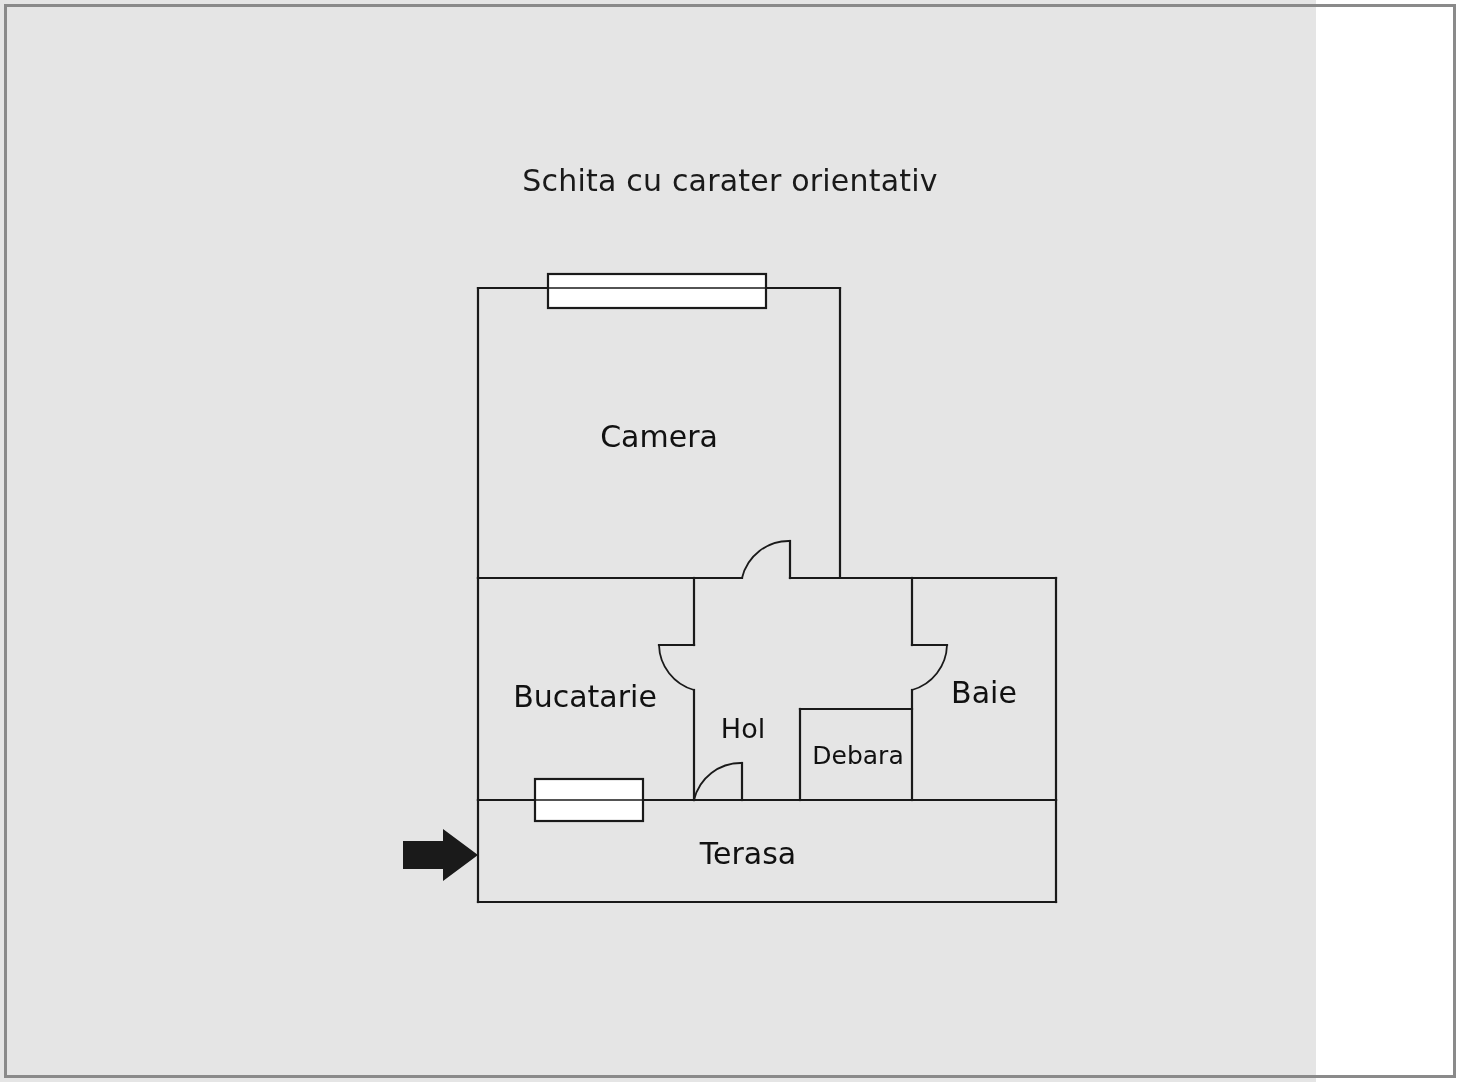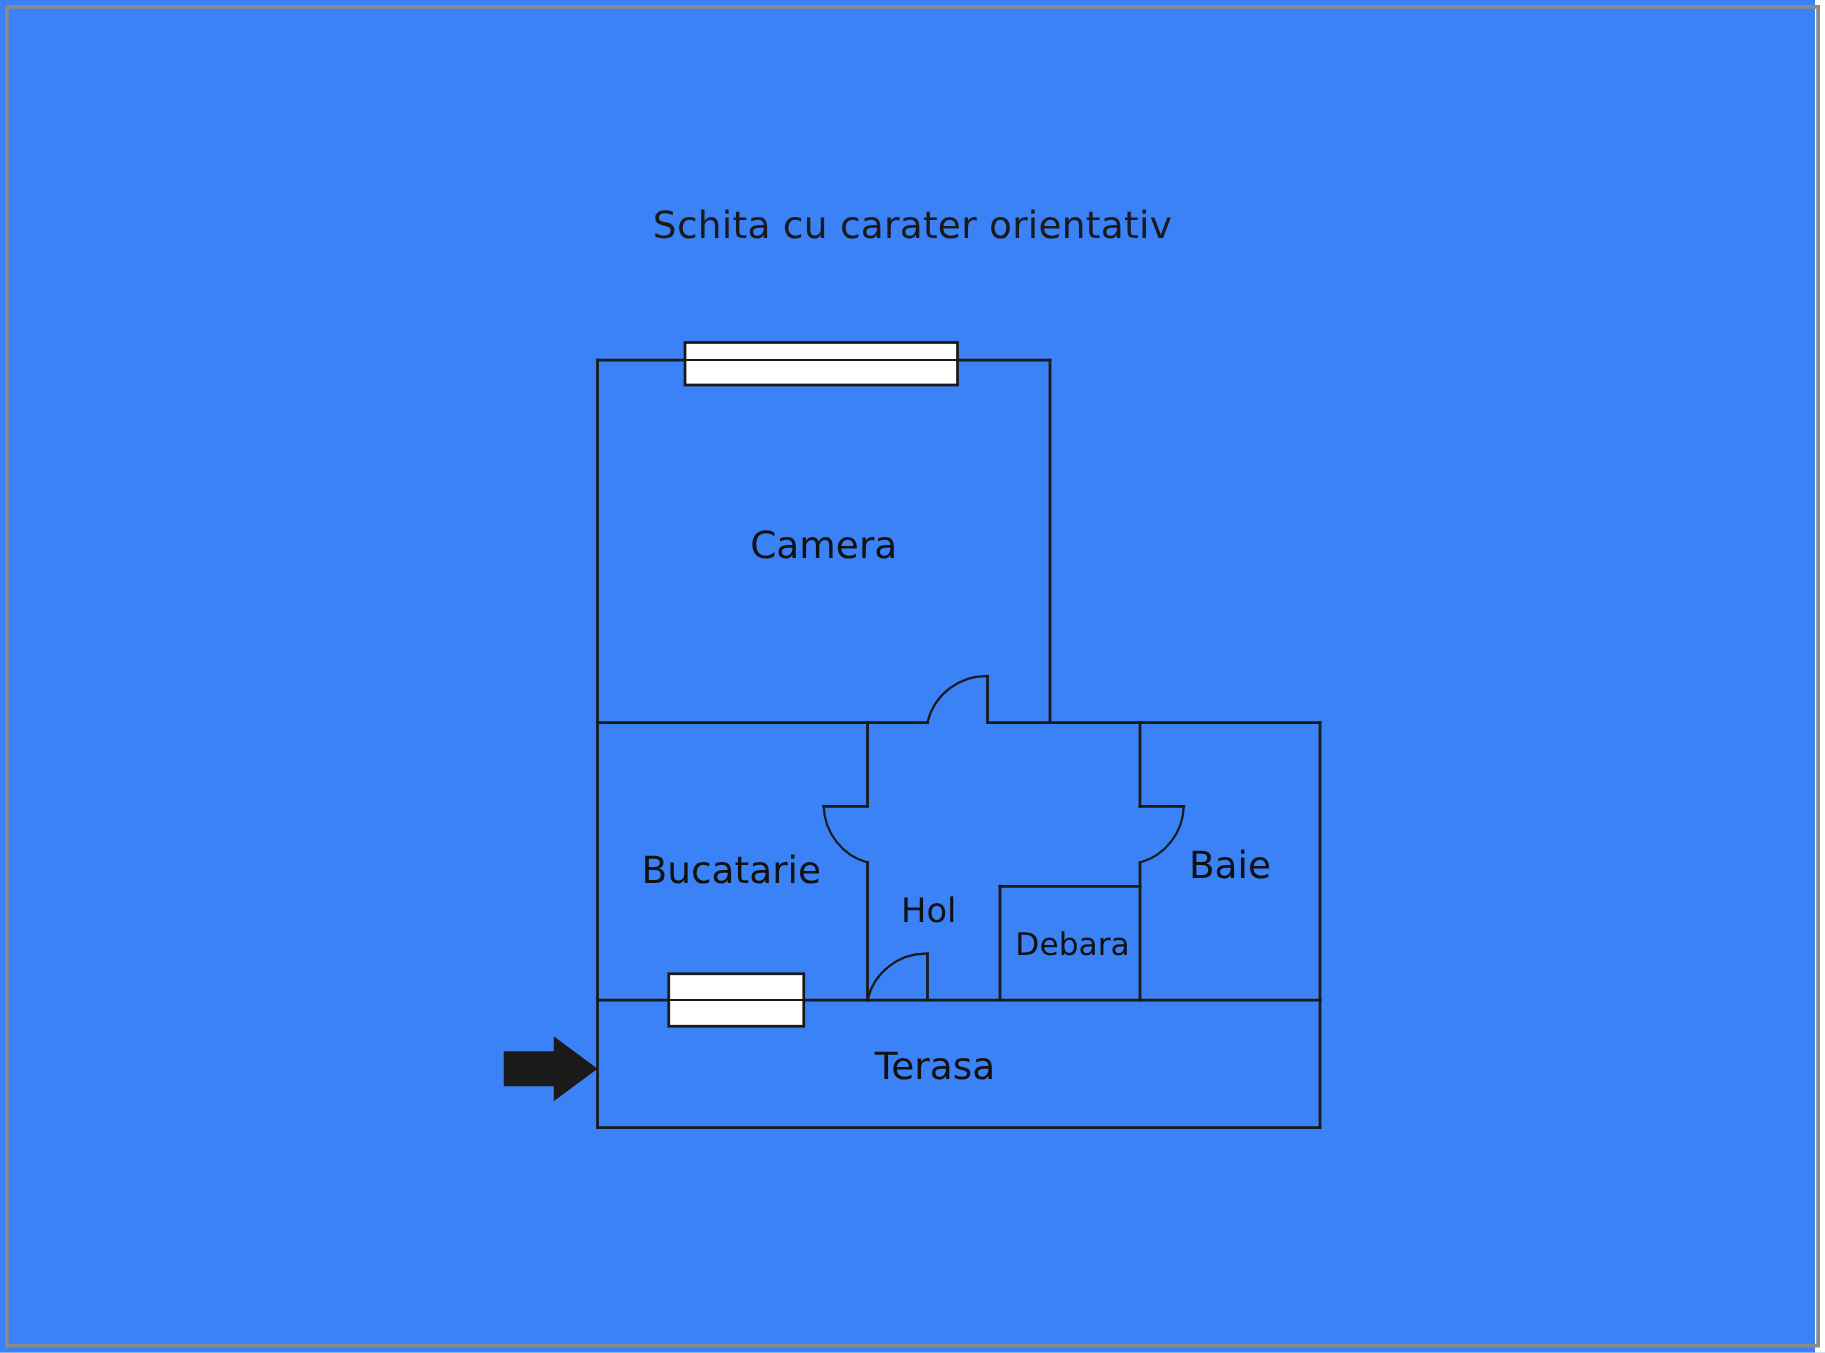--- a/index.html
+++ b/index.html
@@ -8,23 +8,23 @@
     background: #ffffff;
   }
   body {
     width: 1460px;
     height: 1082px;
     font-family: "DejaVu Sans", sans-serif;
     overflow: hidden;
   }
   #page {
     position: relative;
-    width: 1452px;
+    width: 1316px;
     height: 1082px;
-    background: #3b82f6;
+    background: #e5e5e5;
     box-sizing: border-box;
   }
   #frame-border {
     position: absolute;
     left: 4px;
     top: 4px;
     width: 1452px;
     height: 1074px;
     border: 3px solid #8a8a8a;
     box-sizing: border-box;

